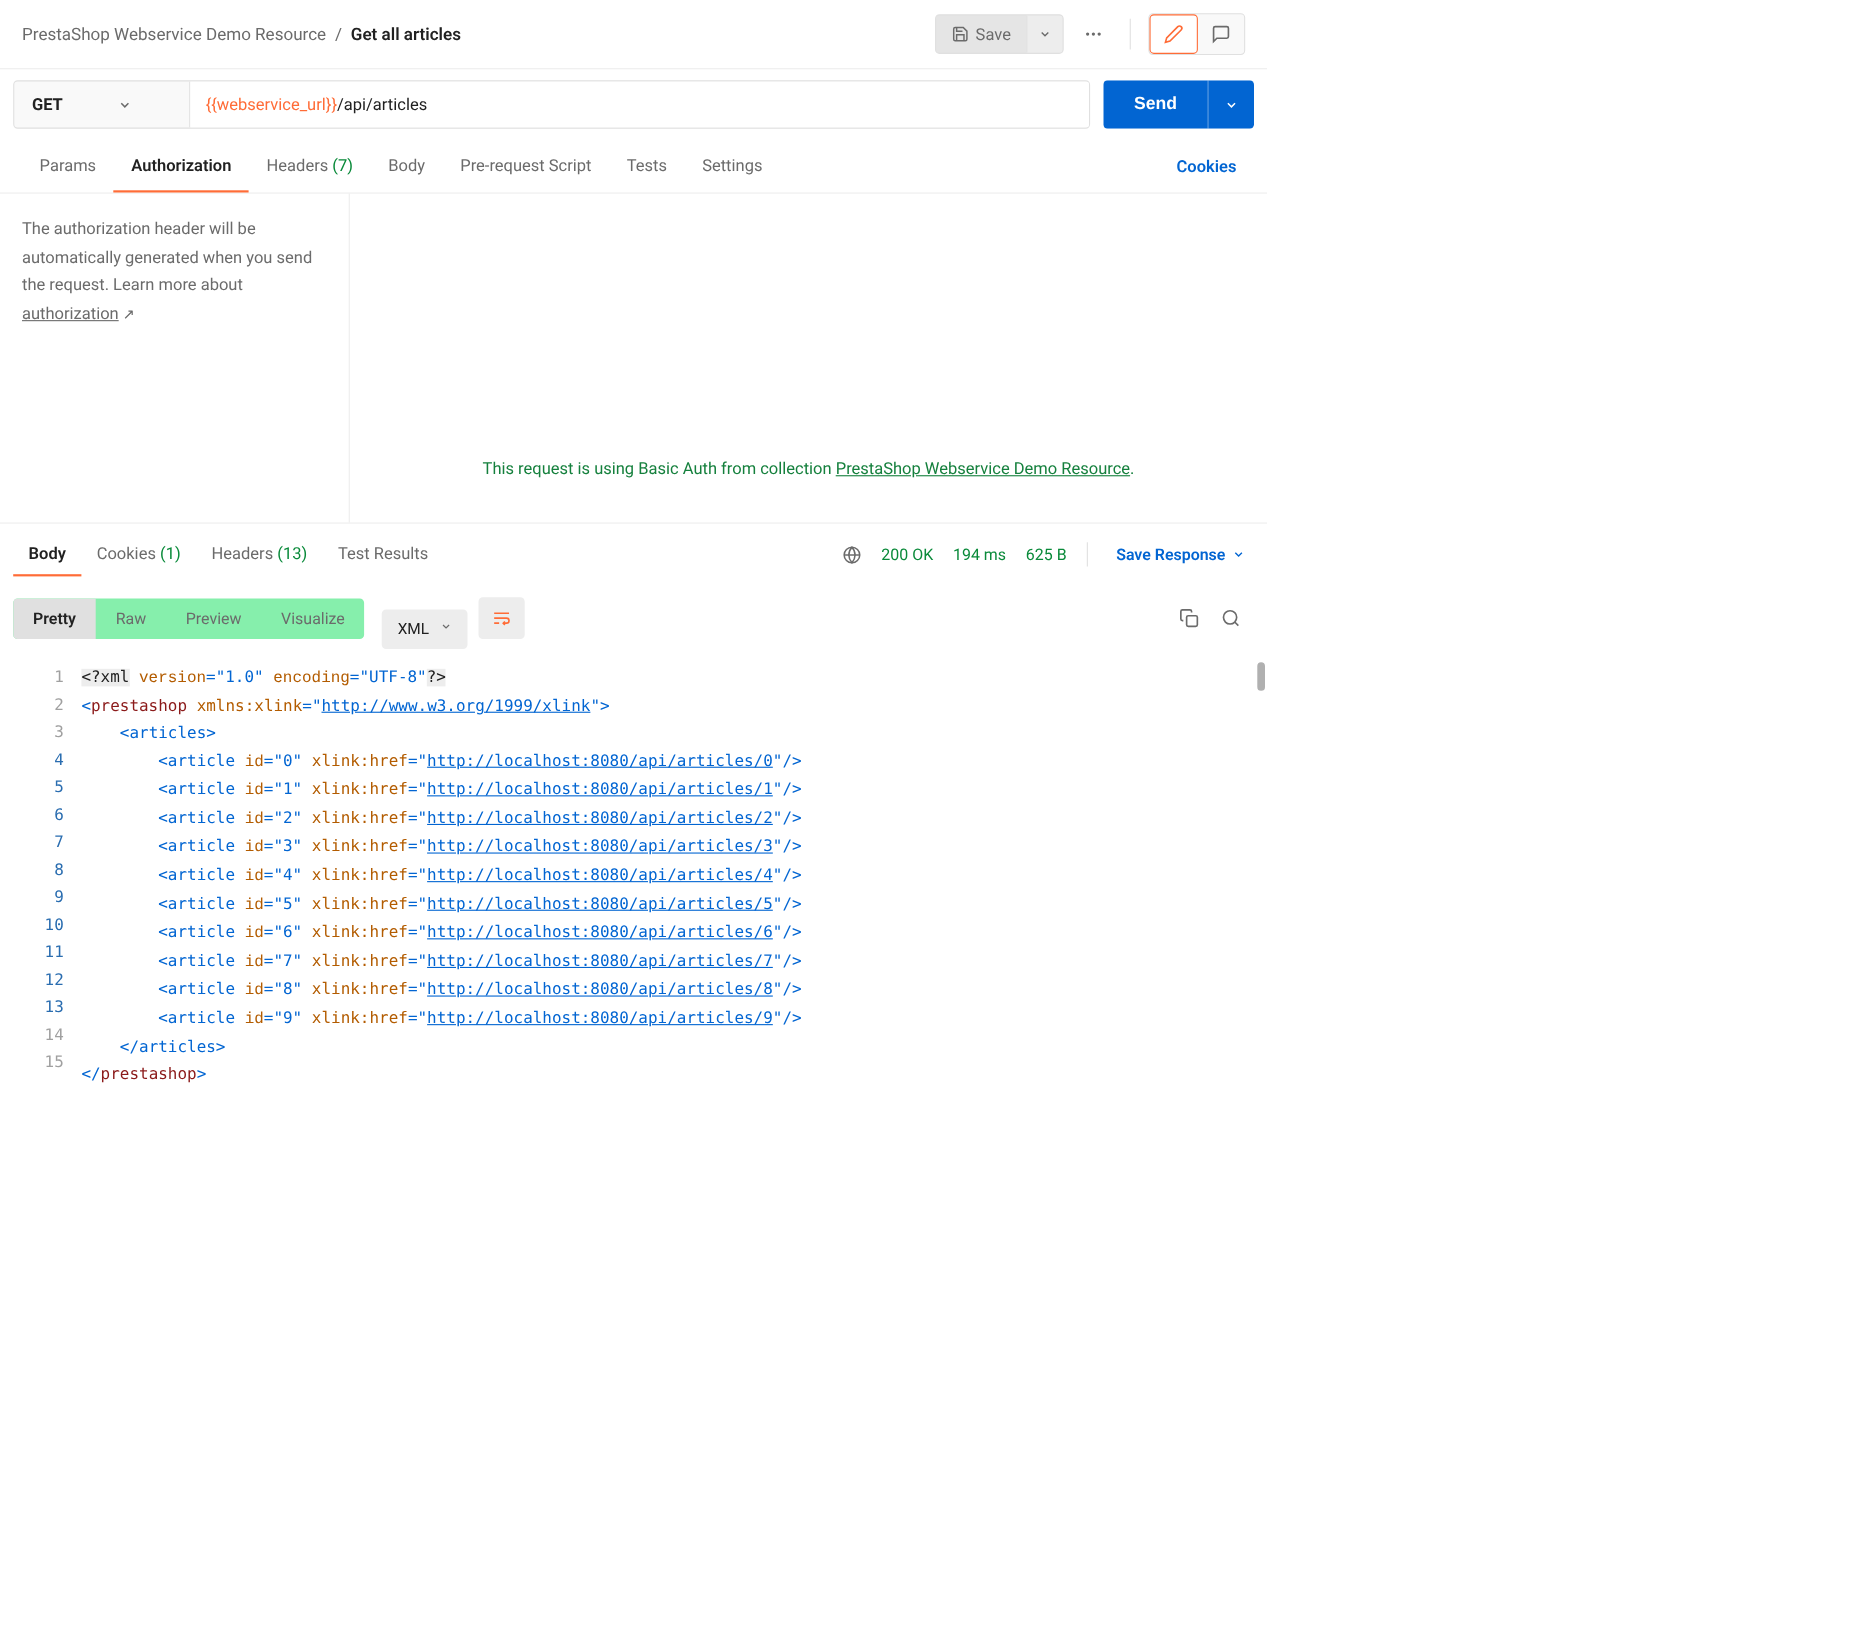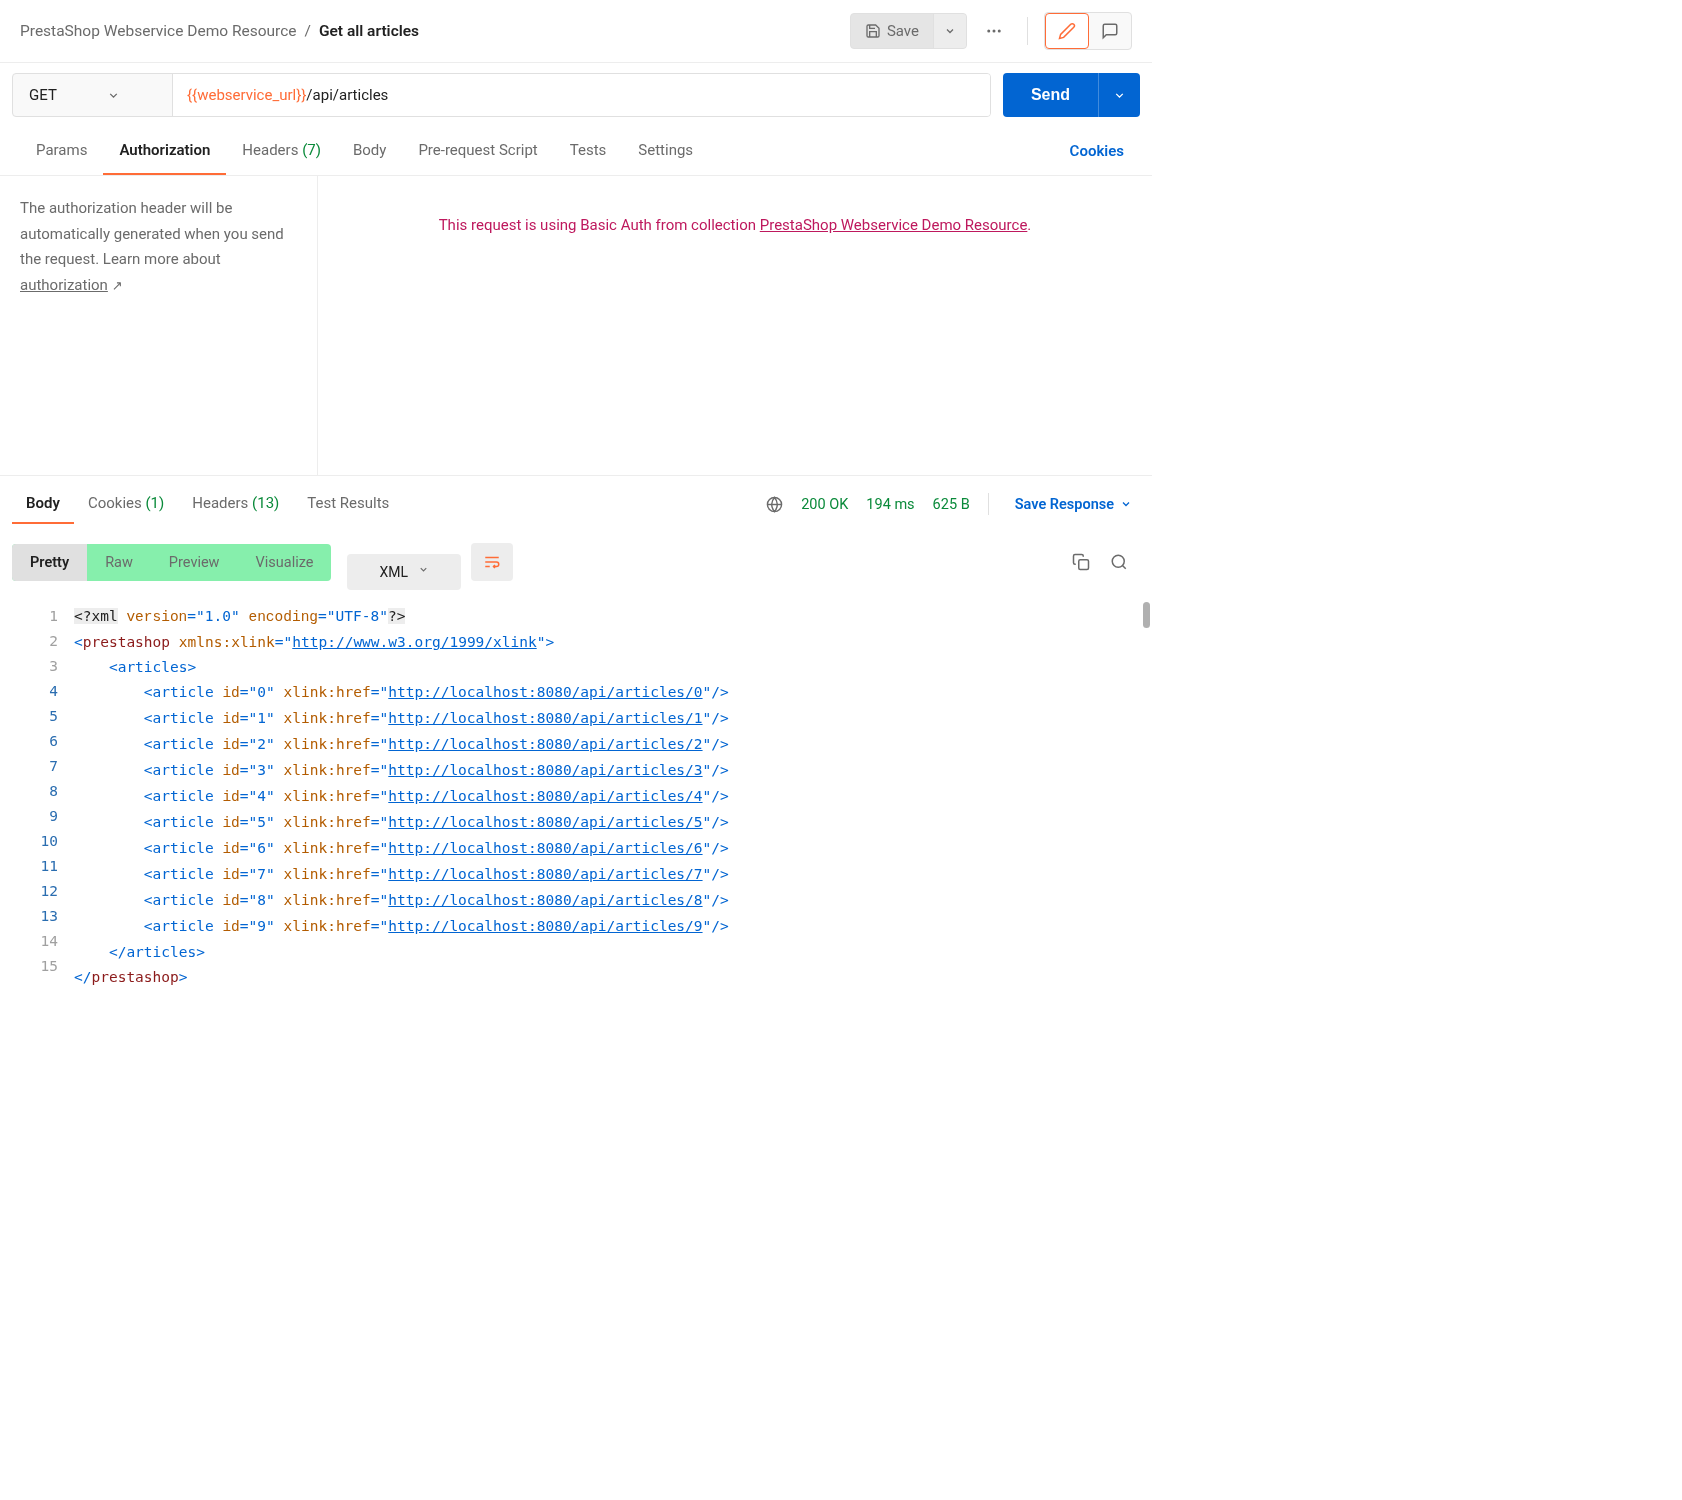--- a/index.html
+++ b/index.html
@@ -13,59 +13,59 @@
 .save-group { display: flex; border: 1px solid #e0e0e0; border-radius: 4px; background: #e5e5e5; overflow: hidden; }
 .save-btn { display: flex; align-items: center; gap: 6px; padding: 8px 14px; color: #6b6b6b; font-size: 15px; cursor: pointer; }
 .save-caret { display: flex; align-items: center; padding: 8px 10px; border-left: 1px solid #e0e0e0; color: #6b6b6b; cursor: pointer; background: #ededed; }
 .more-btn { padding: 8px; color: #6b6b6b; cursor: pointer; font-size: 18px; letter-spacing: 2px; }
 .vdiv { width: 1px; height: 28px; background: #e0e0e0; margin: 0 6px; }
 .icon-box { border: 1px solid #e0e0e0; border-radius: 4px; padding: 0; display: flex; background: #f9f9f9; }
 .icon-btn { padding: 8px 12px; display: flex; align-items: center; cursor: pointer; }
 .icon-btn.active { border: 1px solid #ff6c37; border-radius: 4px; background: #fff; }
 .req-row { display: flex; gap: 12px; padding: 10px 12px; }
 .method-url { flex: 1; display: flex; border: 1px solid #e0e0e0; border-radius: 4px; background: #f9f9f9; overflow: hidden; }
-.method { display: flex; align-items: center; gap: 50px; padding: 12px 16px; font-weight: 400; font-size: 15px; border-right: 1px solid #e0e0e0; cursor: pointer; min-width: 160px; }
+.method { display: flex; align-items: center; gap: 50px; padding: 12px 16px; font-weight: 700; font-size: 15px; border-right: 1px solid #e0e0e0; cursor: pointer; min-width: 160px; }
 .url { flex: 1; padding: 12px 14px; font-size: 15px; background: #fff; }
 .url .var { color: #ff6c37; }
 .url .path { color: #212121; }
 .send-group { display: flex; border-radius: 4px; overflow: hidden; }
 .send-btn { background: #0265d2; color: #fff; padding: 12px 28px; font-size: 16px; font-weight: 600; cursor: pointer; border: none; }
 .send-caret { background: #0265d2; color: #fff; padding: 12px 14px; border-left: 1px solid rgba(255,255,255,0.25); cursor: pointer; display: flex; align-items: center; }
 .tabs { display: flex; align-items: center; padding: 0 20px; border-bottom: 1px solid #ededed; }
 .tab { padding: 14px 16px; color: #6b6b6b; font-size: 15px; cursor: pointer; border-bottom: 2px solid transparent; }
 .tab.active { color: #212121; font-weight: 600; border-bottom-color: #ff6c37; }
 .tab .count { color: #0a8a3a; }
 .cookies-link { margin-left: auto; color: #0265d2; font-weight: 600; font-size: 15px; cursor: pointer; padding: 14px 8px; }
 .auth-panel { display: flex; border-bottom: 1px solid #ededed; min-height: 300px; }
 .auth-left { width: 318px; padding: 20px; border-right: 1px solid #ededed; }
 .type-row { display: flex; align-items: center; justify-content: space-between; margin-bottom: 26px; }
 .type-label { font-weight: 600; font-size: 15px; color: #6b6b6b; }
 .type-select { background: #ededed; border: none; border-radius: 4px; padding: 10px 14px; display: flex; align-items: center; gap: 12px; cursor: pointer; font-size: 14.5px; color: #212121; min-width: 128px; justify-content: space-between; }
 .auth-desc { color: #6b6b6b; font-size: 15px; line-height: 1.7; }
 .auth-desc .link { text-decoration: underline; cursor: pointer; }
 .auth-desc .ext { font-size: 13px; }
-.auth-right { flex: 1; display: flex; align-items: flex-start; justify-content: center; padding: 40px; color: #be185d; font-size: 15px; }
+.auth-right { flex: 1; display: flex; align-items: flex-end; justify-content: center; padding: 40px; color: #15803d; font-size: 15px; }
 .auth-right .collection-link { text-decoration: underline; }
 .resp-tabs-row { display: flex; align-items: center; padding: 8px 12px 0 12px; }
 .resp-tabs { display: flex; gap: 0; }
 .resp-tab { padding: 10px 14px; color: #6b6b6b; font-size: 15px; cursor: pointer; border-bottom: 2px solid transparent; }
 .resp-tab.active { color: #212121; font-weight: 600; border-bottom-color: #ff6c37; }
 .resp-tab .count { color: #0a8a3a; }
 .resp-meta { margin-left: auto; display: flex; align-items: center; gap: 18px; font-size: 14.5px; }
 .resp-meta .globe { color: #6b6b6b; }
 .resp-meta .status { color: #0a8a3a; }
 .resp-meta .time { color: #0a8a3a; }
 .resp-meta .size { color: #0a8a3a; }
 .save-resp { color: #0265d2; font-weight: 600; cursor: pointer; display: flex; align-items: center; gap: 6px; padding: 0 8px; }
 .resp-meta .mdiv { width: 1px; height: 22px; background: #e0e0e0; }
 .resp-toolbar { display: flex; align-items: center; padding: 10px 12px; gap: 10px; }
 .view-group { display: flex; background: #86efac; border-radius: 4px; overflow: hidden; }
 .view-btn { padding: 10px 18px; color: #6b6b6b; font-size: 14.5px; cursor: pointer; }
 .view-btn.active { background: #e0e0e0; color: #212121; font-weight: 600; }
-.fmt-select { margin-left: 6px; background: #ededed; border-radius: 4px; padding: 10px 32px; display: flex; align-items: flex-start; gap: 10px; cursor: pointer; font-size: 14px; color: #212121; margin-top: 20px; }
+.fmt-select { margin-left: 6px; background: #ededed; border-radius: 4px; padding: 10px 14px; display: flex; align-items: flex-start; gap: 10px; cursor: pointer; font-size: 14px; color: #212121; margin-top: 20px; }
 .wrap-btn { background: #ededed; border-radius: 4px; padding: 10px 12px; cursor: pointer; display: flex; align-items: center; }
 .toolbar-right { margin-left: auto; display: flex; gap: 20px; align-items: center; padding-right: 12px; }
 .toolbar-right .ricon { color: #6b6b6b; cursor: pointer; }
 .code-area { display: flex; padding: 4px 0 20px 0; font-family: ui-monospace, SFMono-Regular, Menlo, Consolas, monospace; font-size: 14.5px; line-height: 25px; position: relative; }
 .gutter { width: 74px; text-align: right; color: #a0a0a0; padding-right: 16px; user-select: none; }
 .gutter .lno { display: block; }
 .gutter .lno.hi { color: #2a6db0; }
 .code { flex: 1; white-space: pre; }
 .c-tag { color: #0265d2; }
 .c-tag2 { color: #8b1a1a; }

